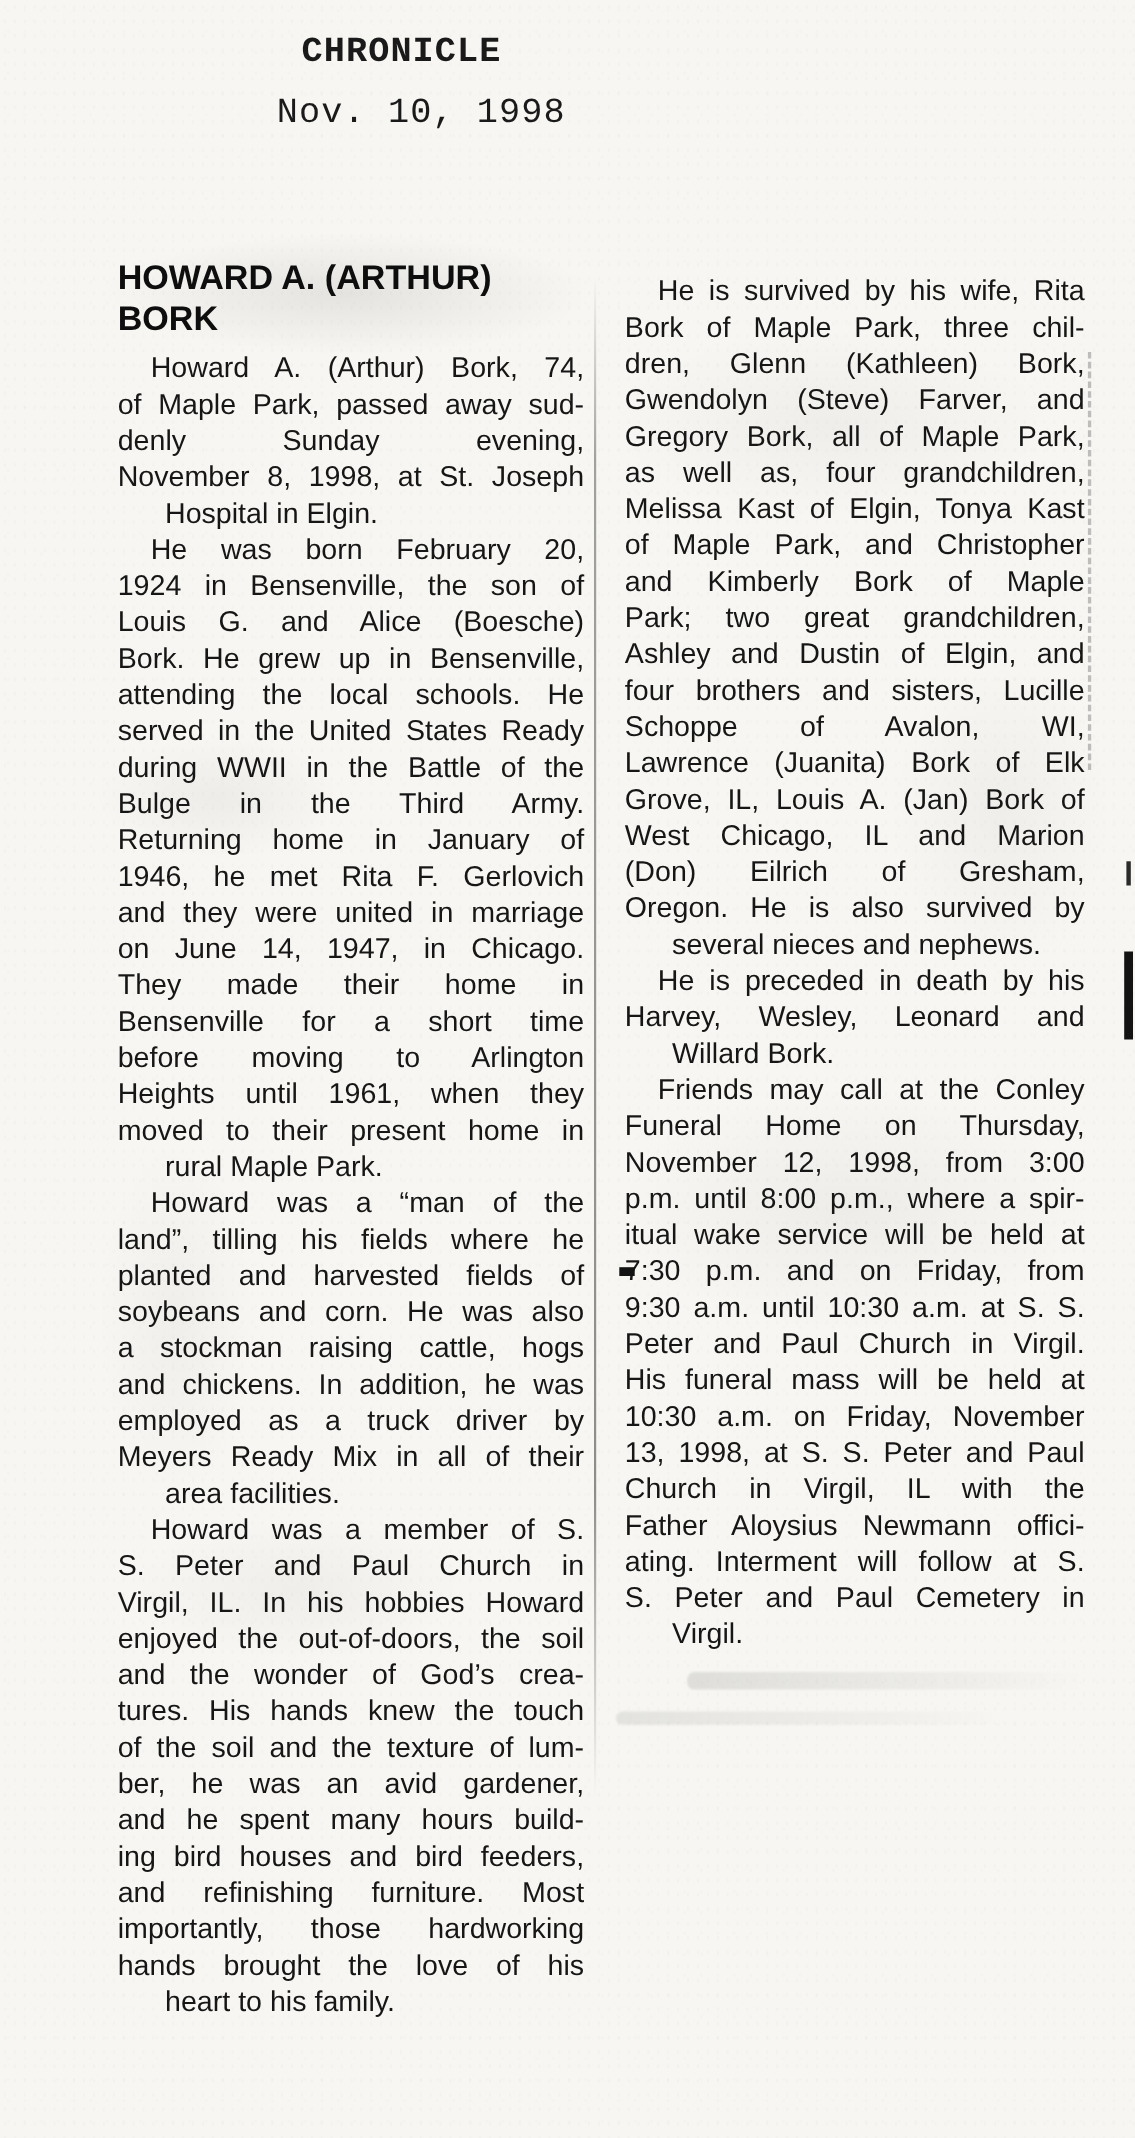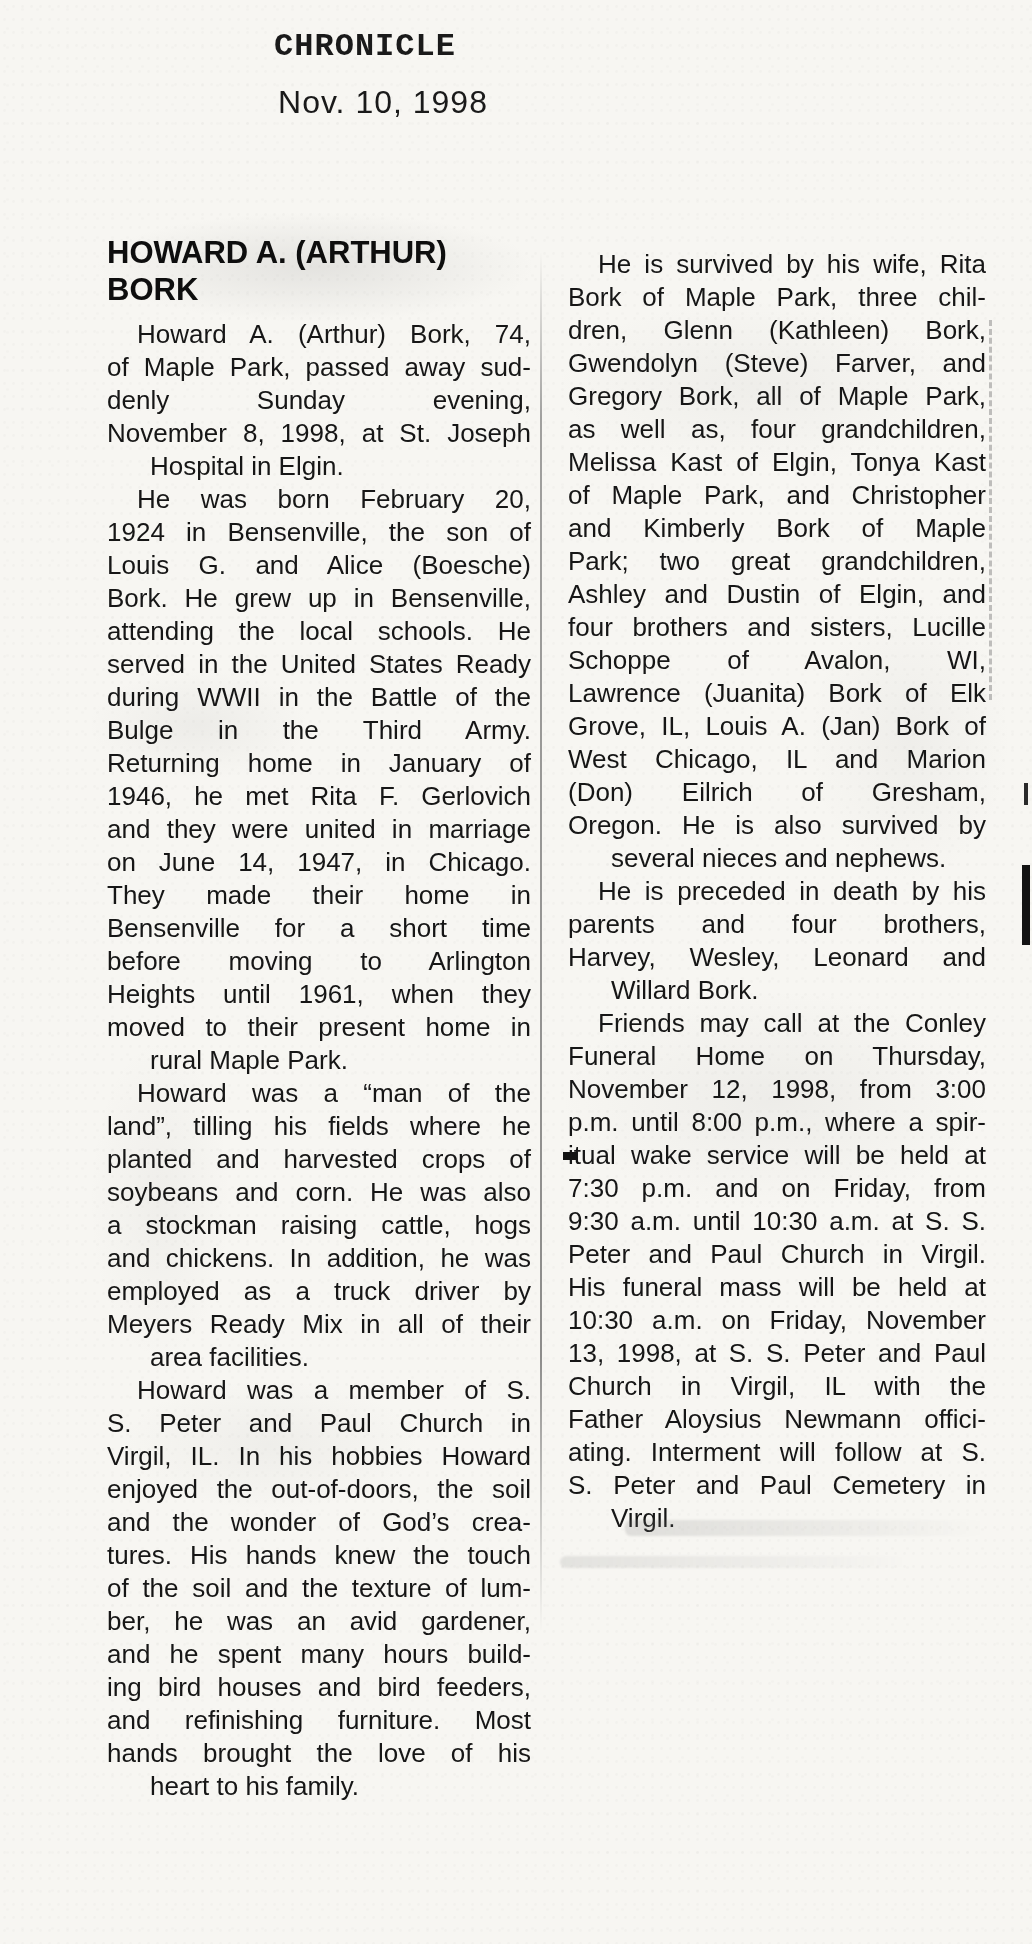--- a/index.html
+++ b/index.html
@@ -16,21 +16,21 @@
   }
   .masthead-name {
     position:absolute; left:365px; top:28px; transform:translateX(-50%);
     font-family:"Liberation Mono", "DejaVu Sans Mono", monospace;
     font-size:32px; font-weight:bold; letter-spacing:1px; color:#1a1a1a;
     white-space:nowrap;
     text-align:center;
   }
   .masthead-date {
     position:absolute; left:383px; top:84px; transform:translateX(-50%);
-    font-family:Liberation Sans, sans-serif;
+    font-family:Liberation Mono, monospace;
     font-size:32px; letter-spacing:1px; color:#1a1a1a;
     white-space:nowrap;
   }
   .headline {
     position:absolute; left:107px; top:234px; width:424px;
     text-align:left; font-weight:bold; font-size:31px; line-height:37px;
     color:#0e0e0e;
   }
   .column {
     position:absolute; font-size:26px; line-height:33px; color:#161616;
@@ -117,40 +117,41 @@
         <div class="line">They made their home in</div>
         <div class="line">Bensenville for a short time</div>
         <div class="line">before moving to Arlington</div>
         <div class="line">Heights until 1961, when they</div>
         <div class="line">moved to their present home in</div>
         <div class="line last">rural Maple Park.</div>
       </div>
       <div class="paragraph">
         <div class="line first">Howard was a “man of the</div>
         <div class="line">land”, tilling his fields where he</div>
-        <div class="line">planted and harvested crops of</div>
+        <div class="line">planted and harvested fields of</div>
         <div class="line">soybeans and corn. He was also</div>
         <div class="line">a stockman raising cattle, hogs</div>
         <div class="line">and chickens. In addition, he was</div>
         <div class="line">employed as a truck driver by</div>
         <div class="line">Meyers Ready Mix in all of their</div>
         <div class="line last">area facilities.</div>
       </div>
       <div class="paragraph">
         <div class="line first">Howard was a member of S.</div>
         <div class="line">S. Peter and Paul Church in</div>
         <div class="line">Virgil, IL. In his hobbies Howard</div>
         <div class="line">enjoyed the out-of-doors, the soil</div>
         <div class="line">and the wonder of God’s crea-</div>
         <div class="line">tures. His hands knew the touch</div>
         <div class="line">of the soil and the texture of lum-</div>
         <div class="line">ber, he was an avid gardener,</div>
         <div class="line">and he spent many hours build-</div>
         <div class="line">ing bird houses and bird feeders,</div>
         <div class="line">and refinishing furniture. Most</div>
+        <div class="line">importantly, those hardworking</div>
         <div class="line">hands brought the love of his</div>
         <div class="line last">heart to his family.</div>
       </div>
     </div>
   <div class="column column-right">
       <div class="paragraph">
         <div class="line first">He is survived by his wife, Rita</div>
         <div class="line">Bork of Maple Park, three chil-</div>
         <div class="line">dren, Glenn (Kathleen) Bork,</div>
         <div class="line">Gwendolyn (Steve) Farver, and</div>
@@ -165,21 +166,20 @@
         <div class="line">Schoppe of Avalon, WI,</div>
         <div class="line">Lawrence (Juanita) Bork of Elk</div>
         <div class="line">Grove, IL, Louis A. (Jan) Bork of</div>
         <div class="line">West Chicago, IL and Marion</div>
         <div class="line">(Don) Eilrich of Gresham,</div>
         <div class="line">Oregon. He is also survived by</div>
         <div class="line last">several nieces and nephews.</div>
       </div>
       <div class="paragraph">
         <div class="line first">He is preceded in death by his</div>
-        <div class="line">parents and four brothers,</div>
         <div class="line">Harvey, Wesley, Leonard and</div>
         <div class="line last">Willard Bork.</div>
       </div>
       <div class="paragraph">
         <div class="line first">Friends may call at the Conley</div>
         <div class="line">Funeral Home on Thursday,</div>
         <div class="line">November 12, 1998, from 3:00</div>
         <div class="line">p.m. until 8:00 p.m., where a spir-</div>
         <div class="line">itual wake service will be held at</div>
         <div class="line">7:30 p.m. and on Friday, from</div>

